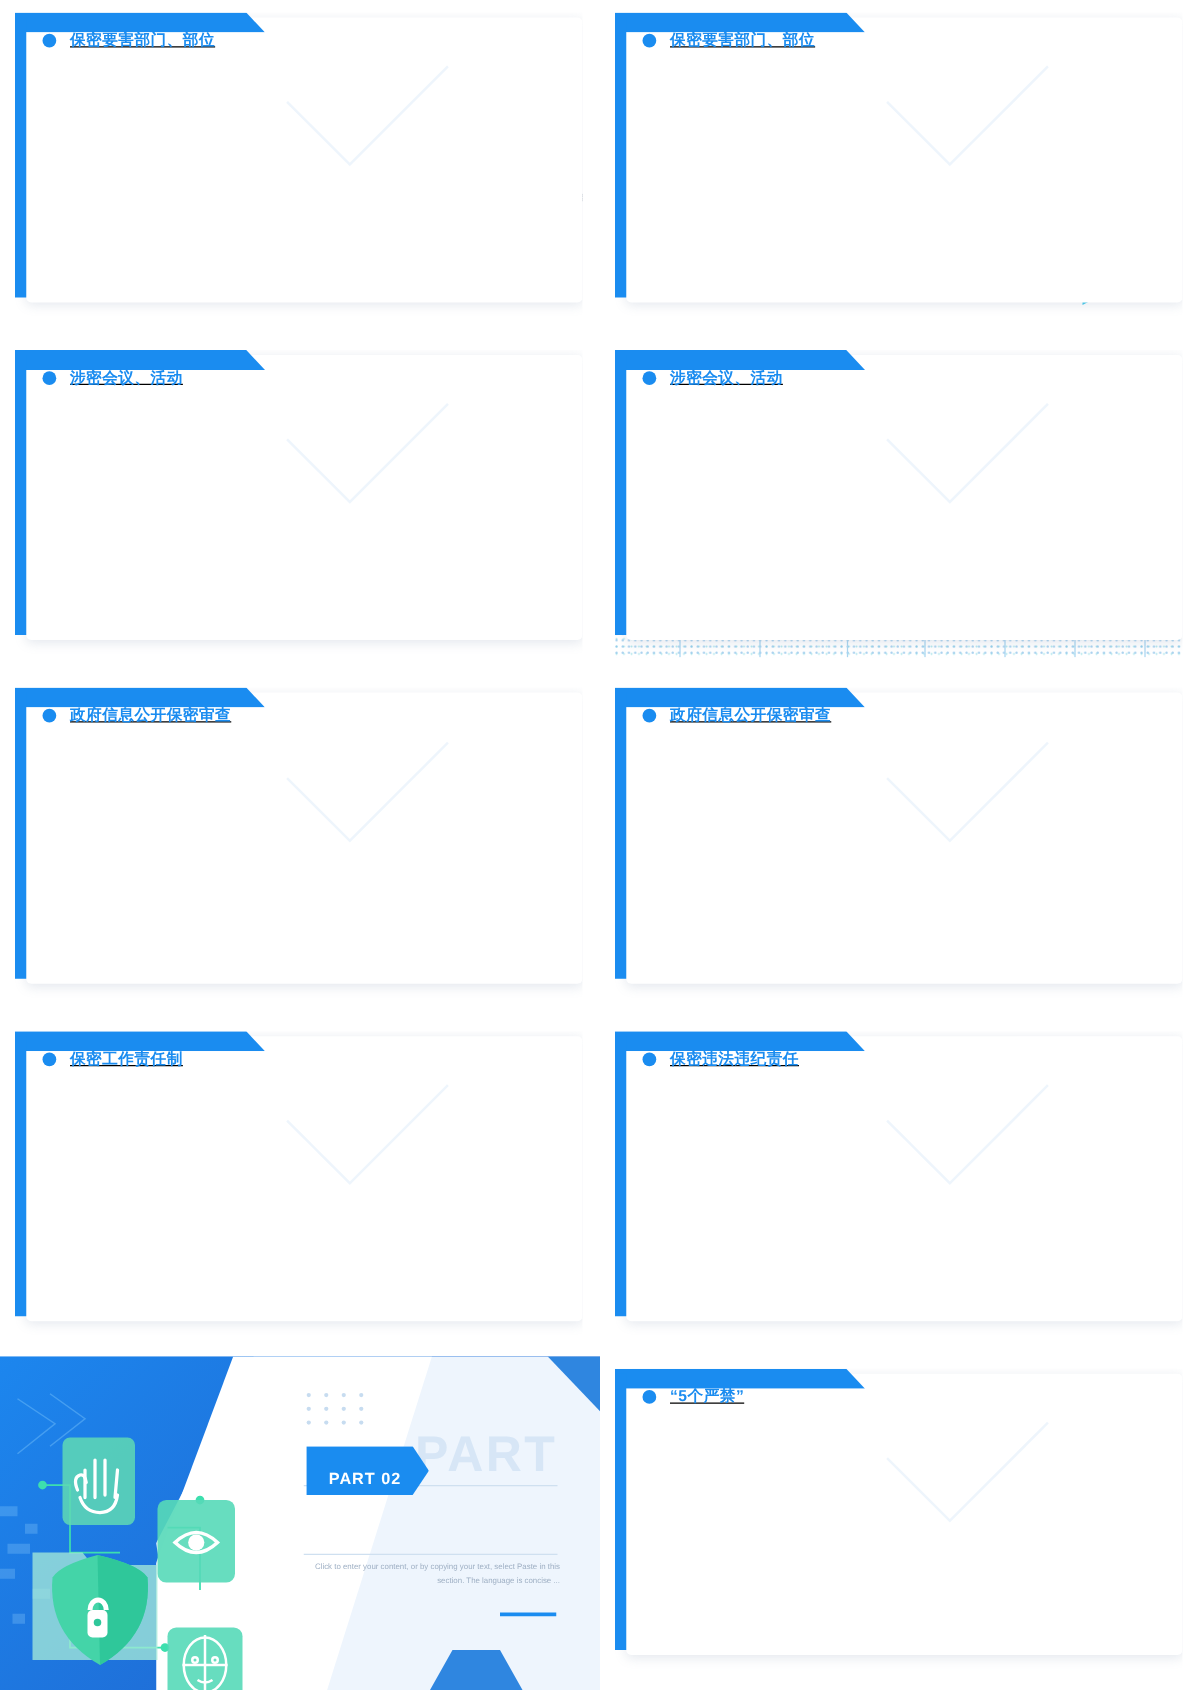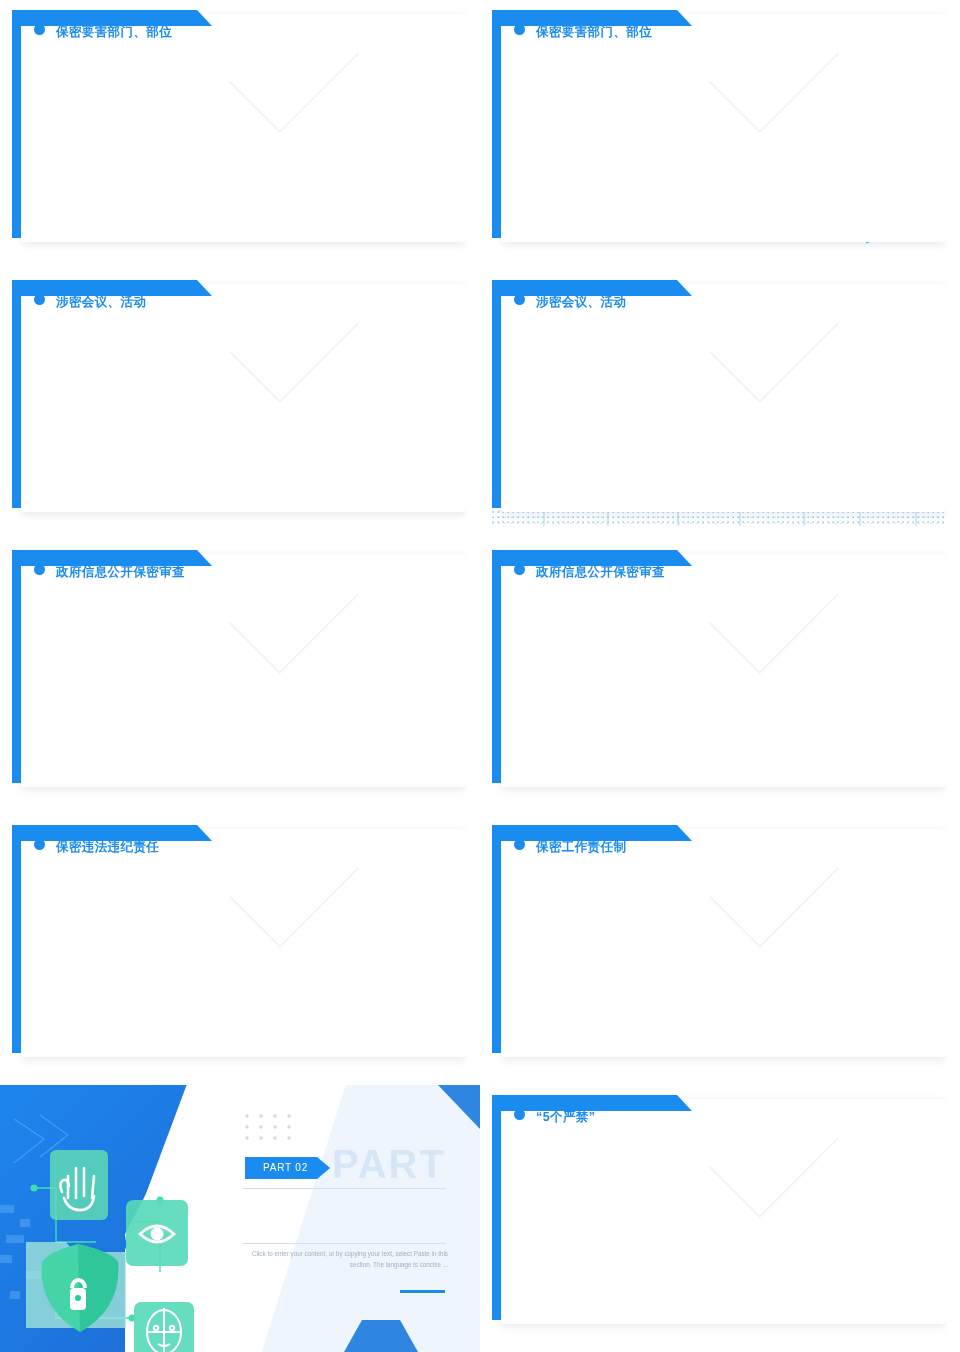--- a/index.html
+++ b/index.html
@@ -60,22 +60,23 @@
     content: "";
     position: absolute; right: 26%; top: 8%;
     width: 110px; height: 70px;
     border-left: 2px solid rgba(120,175,235,0.13);
     border-bottom: 2px solid rgba(120,175,235,0.13);
     transform: rotate(-45deg);
     pointer-events: none;
   }
   .s-head {
     position: absolute; left: 22px; top: 14px;
-    display: flex; align-items: flex-start; gap: 11px;
+    display: flex; align-items: center; gap: 11px;
     z-index: 4;
+    text-decoration: underline;
   }
   .dot {
     width: 11px; height: 11px; border-radius: 50%;
     background: #1a8cf0; flex: none;
   }
   .s-title {
     font-size: 12.5px; font-weight: bold; color: #1a8cf0;
     letter-spacing: .4px; white-space: nowrap;
   }
   .body { position: absolute; inset: 0; }
@@ -208,22 +209,22 @@
     position: absolute; left: 26%; top: 0; width: 46%; height: 100%;
     background: #ffffff;
     clip-path: polygon(28% 0, 100% 0, 62% 100%, 0 100%, 0 62%);
   }
   .dots-grid {
     position: absolute; left: 243px; top: 1115px; 
   }
   .part-tag {
     position: absolute; left: 245px; top: 1157px;
     background: #1a8cf0; color: #fff;
-    font-size: 10px; font-weight: normal; letter-spacing: .8px;
-    padding: 5px 22px 6px 18px;
+    font-size: 13px; font-weight: bold; letter-spacing: .8px;
+    padding: 18px 22px 6px 18px;
     clip-path: polygon(0 0, calc(100% - 13px) 0, 100% 50%, calc(100% - 13px) 100%, 0 100%);
     z-index: 6;
   }
   .part-ghost {
     position: absolute; left: 332px; top: 1142px;
     font-size: 40px; font-weight: bold; color: #d7e6f6;
     letter-spacing: 2px; z-index: 5;
   }
   .part-title {
     position: absolute; left: 243px; top: 1190px;
@@ -607,49 +608,20 @@
       </div>
     </div>
   </div>
 
   <div class="slide">
     <div class="frame">
       <div class="card"></div>
       <div class="topbar"></div>
       <div class="s-head">
         <span class="dot"></span>
-        <span class="s-title">保密违法违纪责任</span>
-      </div>
-      <div class="body">
-        <div class="icard" style="left:50px">
-          <div class="icard-top">
-            <span class="ibadge">1</span>
-            <span class="icard-h">最高人民检察院关于过失泄露国家秘密罪的立案标准是什么?</span>
-          </div>
-          <div class="icard-p">涉嫌下列情形之一的，应以过失泄露国家秘密罪立案:泄露绝密级国家秘密1项(件)以上的;泄露机密级国家秘密3项(件)以上的;泄露秘密级国家秘密4项(件)以上的;其他情节严重的情形。</div>
-          <span class="corner"></span>
-        </div>
-        <div class="icard" style="left:245px">
-          <div class="icard-top">
-            <span class="ibadge">1</span>
-            <span class="icard-h">公务员泄露国家秘密和工作秘密应受到哪些行政处分?</span>
-          </div>
-          <div class="icard-p">公务员泄露国家秘密、工作秘密，造成不良后果的，给予警告、记过或者记大过处分;情节较重的，给予降级或者撤职处分;情节严重的，给予开除处分。</div>
-          <span class="corner"></span>
-        </div>
-      </div>
-    </div>
-  </div>
-
-  <div class="slide">
-    <div class="frame">
-      <div class="card"></div>
-      <div class="topbar"></div>
-      <div class="s-head">
-        <span class="dot"></span>
         <span class="s-title">保密工作责任制</span>
       </div>
       <div class="body">
         <div class="bcard" style="left:50px">
           <div class="bcard-icon">
             <svg width="28" height="26" viewBox="0 0 28 26">
                 <rect x="11" y="1" width="6" height="4" rx="1" fill="none" stroke="#fff" stroke-width="2"></rect>
                 <rect x="2" y="6" width="24" height="17" rx="2.5" fill="#fff"></rect>
                 <text x="14" y="18.5" font-size="11" font-weight="bold" fill="#1a8cf0" text-anchor="middle" font-family="Liberation Sans, sans-serif">$</text>
               </svg>
@@ -679,20 +651,49 @@
             <svg width="34" height="22" viewBox="0 0 34 22">
                 <path d="M2 7 h7 l5 5 l4 -2 l6 5 l-3 3 l-4 -3 l-2 2 l-4 -3 l-2 2 l-7 -6 Z" fill="#fff"></path>
                 <path d="M32 7 h-7 l-4 4" fill="none" stroke="#fff" stroke-width="2.4"></path>
                 <rect x="0" y="4" width="5" height="12" rx="1.5" fill="#fff"></rect>
                 <rect x="29" y="4" width="5" height="12" rx="1.5" fill="#fff"></rect>
               </svg>
           </div>
           <div class="bcard-h" style="white-space:pre-line">机关、单位保密
 工作责任有哪些?</div>
           <div class="bcard-p">机关、单位保密工作责任主要有:贯彻落实党和国家保密工作方针政策和保密法律法规;建立保密工作机构并指定人员负责保密工作;提供人力、财力、物力保障;将保密工作情况纳入考核体系;配合保密行政管理部门严肃查处泄密事件</div>
+        </div>
+      </div>
+    </div>
+  </div>
+
+  <div class="slide">
+    <div class="frame">
+      <div class="card"></div>
+      <div class="topbar"></div>
+      <div class="s-head">
+        <span class="dot"></span>
+        <span class="s-title">保密违法违纪责任</span>
+      </div>
+      <div class="body">
+        <div class="icard" style="left:50px">
+          <div class="icard-top">
+            <span class="ibadge">1</span>
+            <span class="icard-h">最高人民检察院关于过失泄露国家秘密罪的立案标准是什么?</span>
+          </div>
+          <div class="icard-p">涉嫌下列情形之一的，应以过失泄露国家秘密罪立案:泄露绝密级国家秘密1项(件)以上的;泄露机密级国家秘密3项(件)以上的;泄露秘密级国家秘密4项(件)以上的;其他情节严重的情形。</div>
+          <span class="corner"></span>
+        </div>
+        <div class="icard" style="left:245px">
+          <div class="icard-top">
+            <span class="ibadge">1</span>
+            <span class="icard-h">公务员泄露国家秘密和工作秘密应受到哪些行政处分?</span>
+          </div>
+          <div class="icard-p">公务员泄露国家秘密、工作秘密，造成不良后果的，给予警告、记过或者记大过处分;情节较重的，给予降级或者撤职处分;情节严重的，给予开除处分。</div>
+          <span class="corner"></span>
         </div>
       </div>
     </div>
   </div>
 
   <div class="slide" style="padding:0">
     <div class="divider">
       <svg style="position:absolute;left:0;top:0;width:100%;height:100%" viewBox="0 0 480 267" preserveAspectRatio="none">
         <g opacity=".35" fill="none" stroke="#8fd4ff" stroke-width="1.2">
           <path d="M14 34 L44 54 L14 78"></path>

